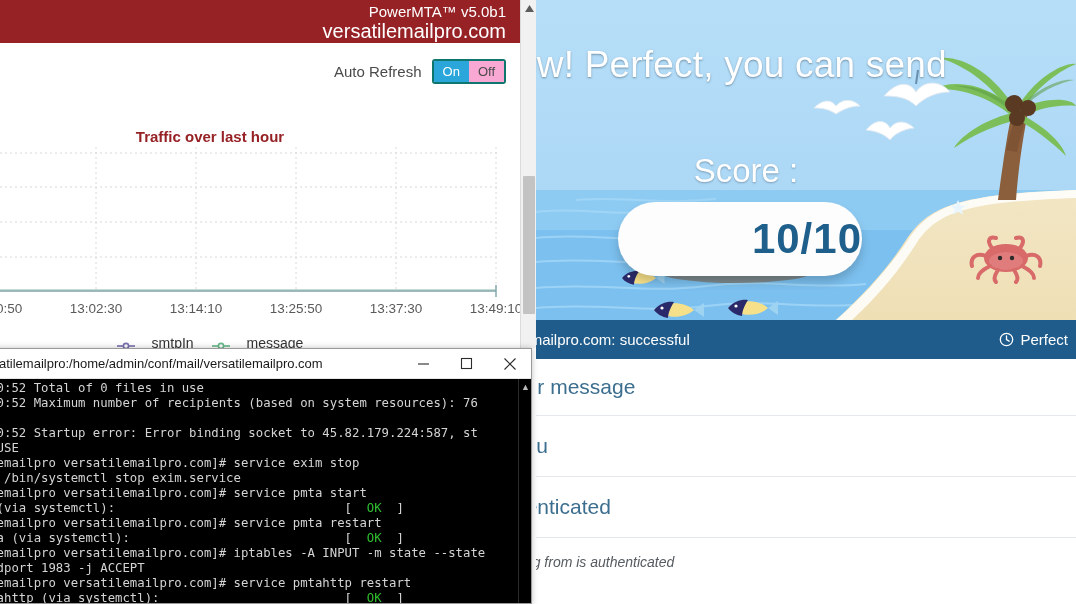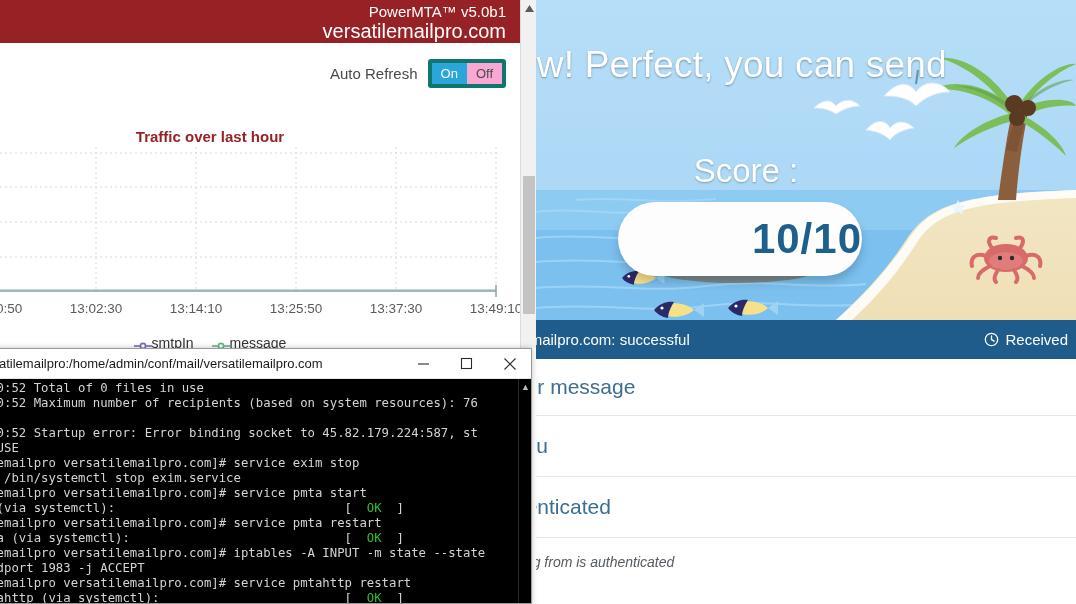--- a/index.html
+++ b/index.html
@@ -102,38 +102,38 @@
   .pmta-body {
     position: absolute; left: 0; top: 43px;
     width: 520px; height: 305px;
     background: #ffffff;
   }
   .refresh-row {
     position: absolute; right: 14px; top: 16px;
     display: flex; align-items: center; gap: 10px;
   }
   .refresh-label { font-size: 15px; color: #4a4a4a; }
-  .toggle { display: flex; border: 4px solid #0f766e; border-radius: 3px; overflow: hidden; }
+  .toggle { display: flex; border: 2px solid #0f766e; border-radius: 3px; overflow: hidden; }
   .toggle .seg { font-size: 13px; padding: 3px 9px; line-height: 15px; }
   .toggle .on  { background: #2ba6db; color: #ffffff; }
   .toggle .off { background: #f9a8d4; color: #4a4a4a; }
 
   .chart-title {
     position: absolute; left: 0; top: 85px; width: 420px;
     text-align: center;
     font-size: 15px; font-weight: bold; color: #962226;
   }
   .chart-area { position: absolute; left: 0; top: 104px; width: 520px; height: 200px; }
   .chart-area svg { display: block; }
   .legend {
     position: absolute; left: 0; top: 292px; width: 420px;
     display: flex; justify-content: center; gap: 18px;
     font-size: 14px; color: #333333;
   }
-  .legend .item { display: flex; align-items: center; gap: 0; }
+  .legend .item { display: flex; align-items: center; gap: 17px; }
   .legend .mk { display: inline-block; width: 18px; height: 10px; }
 
   
   .pmta-scroll {
     position: absolute; left: 520px; top: 0;
     width: 16px; height: 348px;
     background: #f1f1f1; border-left: 1px solid #dcdcdc;
   }
   .pmta-scroll .arrow-up {
     position: absolute; left: 0; top: 0; width: 16px; height: 17px;
@@ -314,21 +314,21 @@
 
     <div class="statusbar">
       <div class="sb-left">lemailpro.com: successful</div>
       <div class="sb-right">
         <span class="clock-icon">
           <svg width="15" height="15" viewBox="0 0 16 16">
             <circle cx="8" cy="8" r="6.6" fill="none" stroke="#ffffff" stroke-width="1.4"></circle>
             <path d="M8,4.2 L8,8.2 L10.8,9.8" fill="none" stroke="#ffffff" stroke-width="1.4" stroke-linecap="round"></path>
           </svg>
         </span>
-        <span>Received</span>
+        <span>Perfect</span>
       </div>
     </div>
 
     <div class="results">
       <div class="result-row">
         <span class="txt">our message</span>
       </div>
       <div class="result-row tall">
         <span class="txt">you</span>
       </div>

